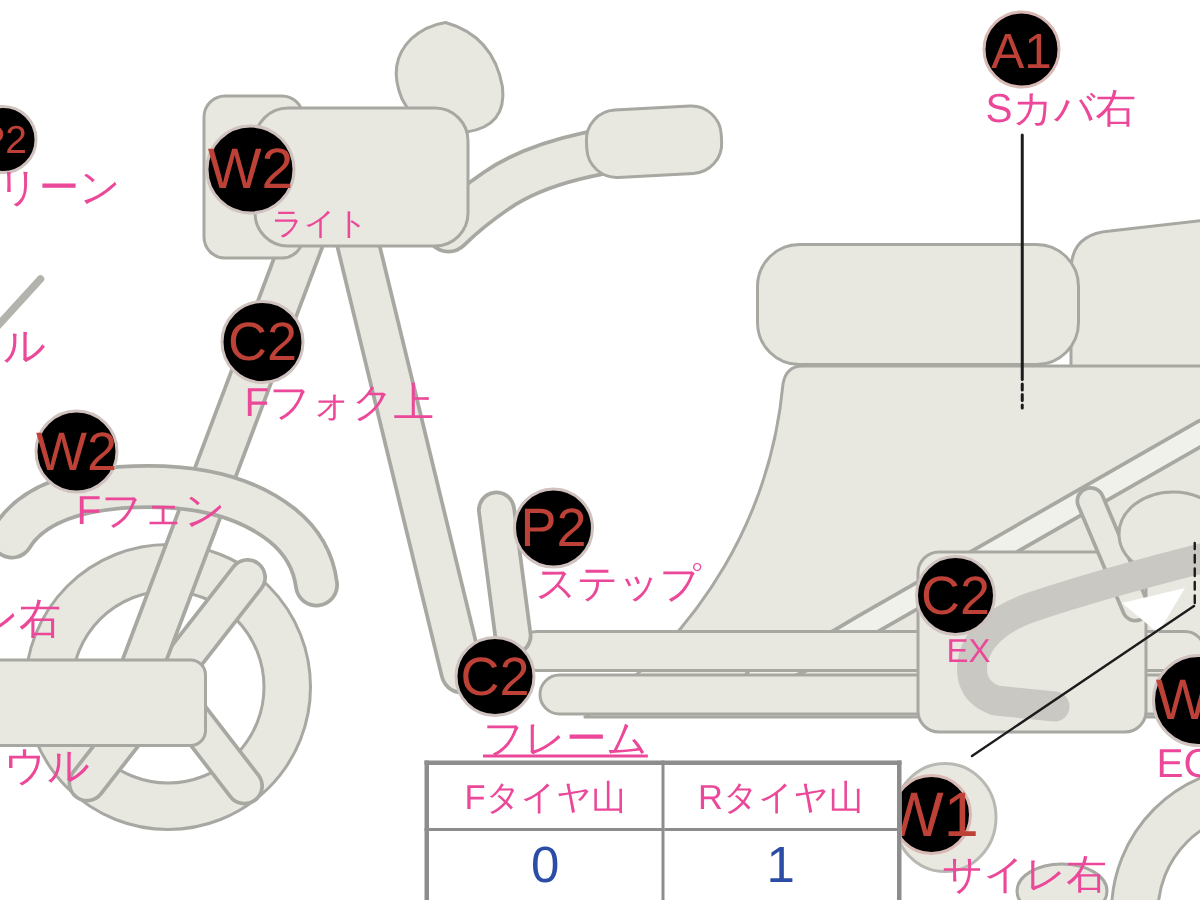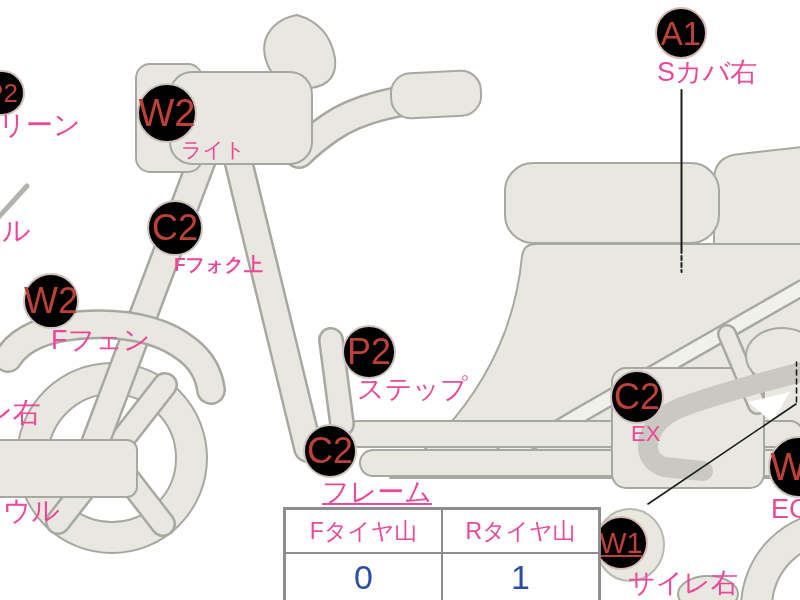--- a/index.html
+++ b/index.html
@@ -126,21 +126,21 @@
   <div class="part-label" style="left:-57px;top:112px;font-size:27px;">スクリーン</div>
 
   <div class="code-circle" style="left:137px;top:83px;width:60px;height:60px;font-size:38px;">
       <span>W2</span>
     </div>
   <div class="part-label" style="left:163px;top:139px;font-size:21px;margin-left:18px;">ライト</div>
 
   <div class="code-circle" style="left:147px;top:200px;width:56px;height:56px;font-size:36px;">
       <span>C2</span>
     </div>
-  <div class="part-label" style="left:174px;top:255px;font-size:19px;font-weight:bold;">Fフォク上</div>
+  <div class="part-label" style="left:163px;top:255px;font-size:27px;">Fフォク上</div>
 
   <div class="code-circle" style="left:23px;top:273px;width:56px;height:56px;font-size:36px;">
       <span>W2</span>
     </div>
   <div class="part-label" style="left:51px;top:327px;font-size:27px;">Fフェン</div>
 
   <div class="code-circle" style="left:342px;top:325px;width:54px;height:54px;font-size:36px;">
       <span>P2</span>
     </div>
   <div class="part-label" style="left:357px;top:376px;font-size:27px;">ステップ</div>
@@ -158,21 +158,21 @@
   <div class="code-circle" style="left:610px;top:370px;width:54px;height:54px;font-size:36px;">
       <span>C2</span>
     </div>
   <div class="part-label" style="left:631px;top:423px;font-size:22px;">EX</div>
 
   <div class="code-circle" style="left:768px;top:436px;width:62px;height:62px;font-size:38px;">
       <span>W2</span>
     </div>
   <div class="part-label" style="left:771px;top:496px;font-size:27px;">EG</div>
 
-  <div class="code-circle" style="left:594px;top:516px;width:54px;height:54px;font-size:29px;border-color:#d9b9b4;text-decoration:underline;">
+  <div class="code-circle" style="left:594px;top:516px;width:54px;height:54px;font-size:42px;border-color:#d9b9b4;">
       <span>W1</span>
     </div>
   <div class="part-label" style="left:628px;top:570px;font-size:27px;">サイレ右</div>
 
   <div class="part-label" style="left:2px;top:217px;font-size:28px;">ル</div>
   <div class="part-label" style="left:-16px;top:399px;font-size:28px;">ン右</div>
   <div class="part-label" style="left:-26px;top:497px;font-size:28px;">カウル</div>
 
   <table id="tire-table">
     <tbody>

